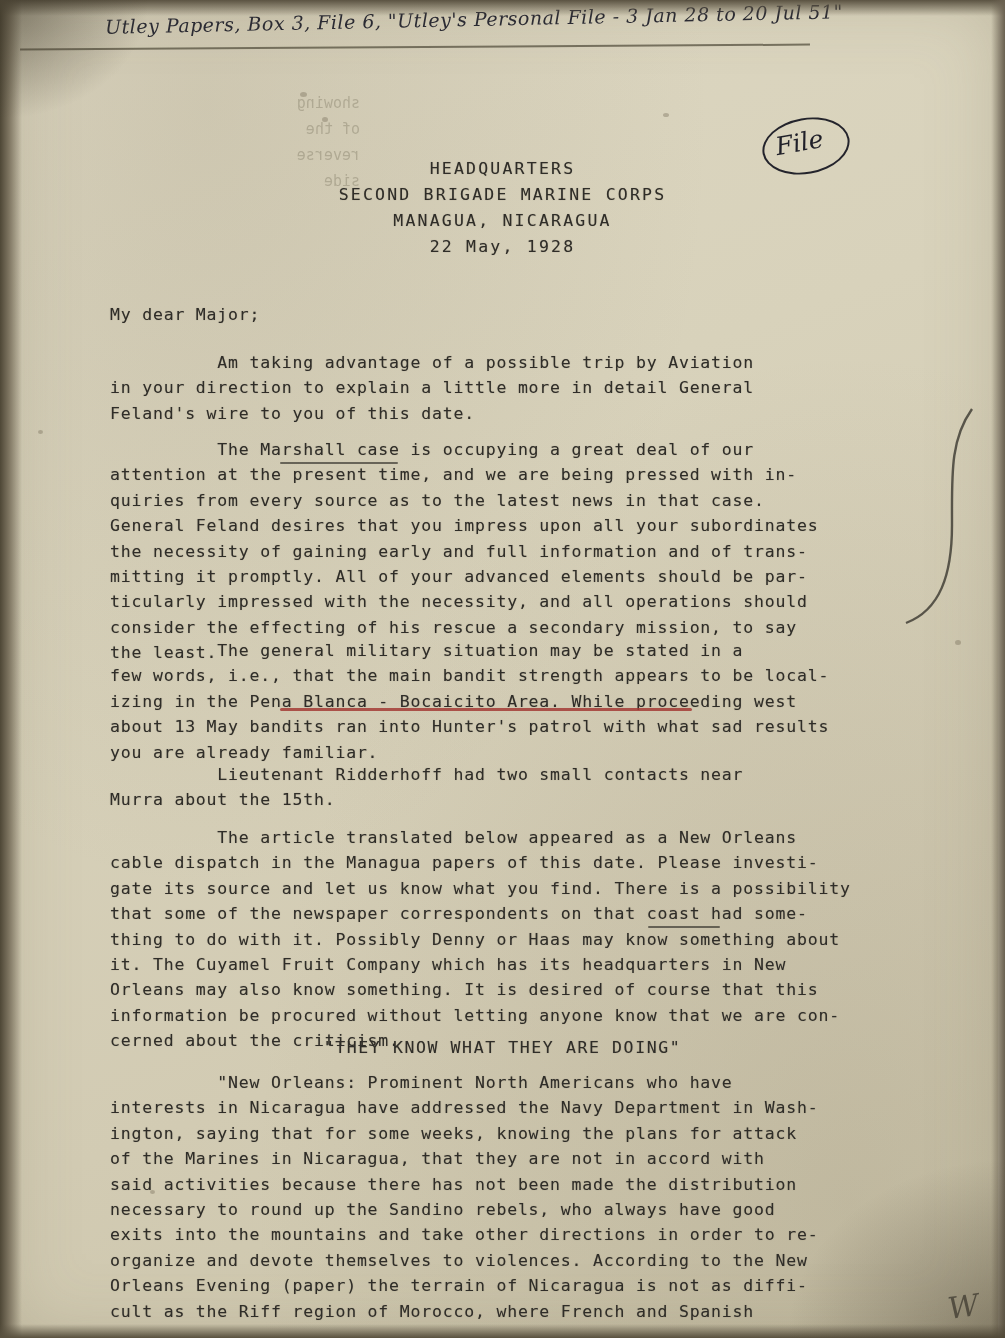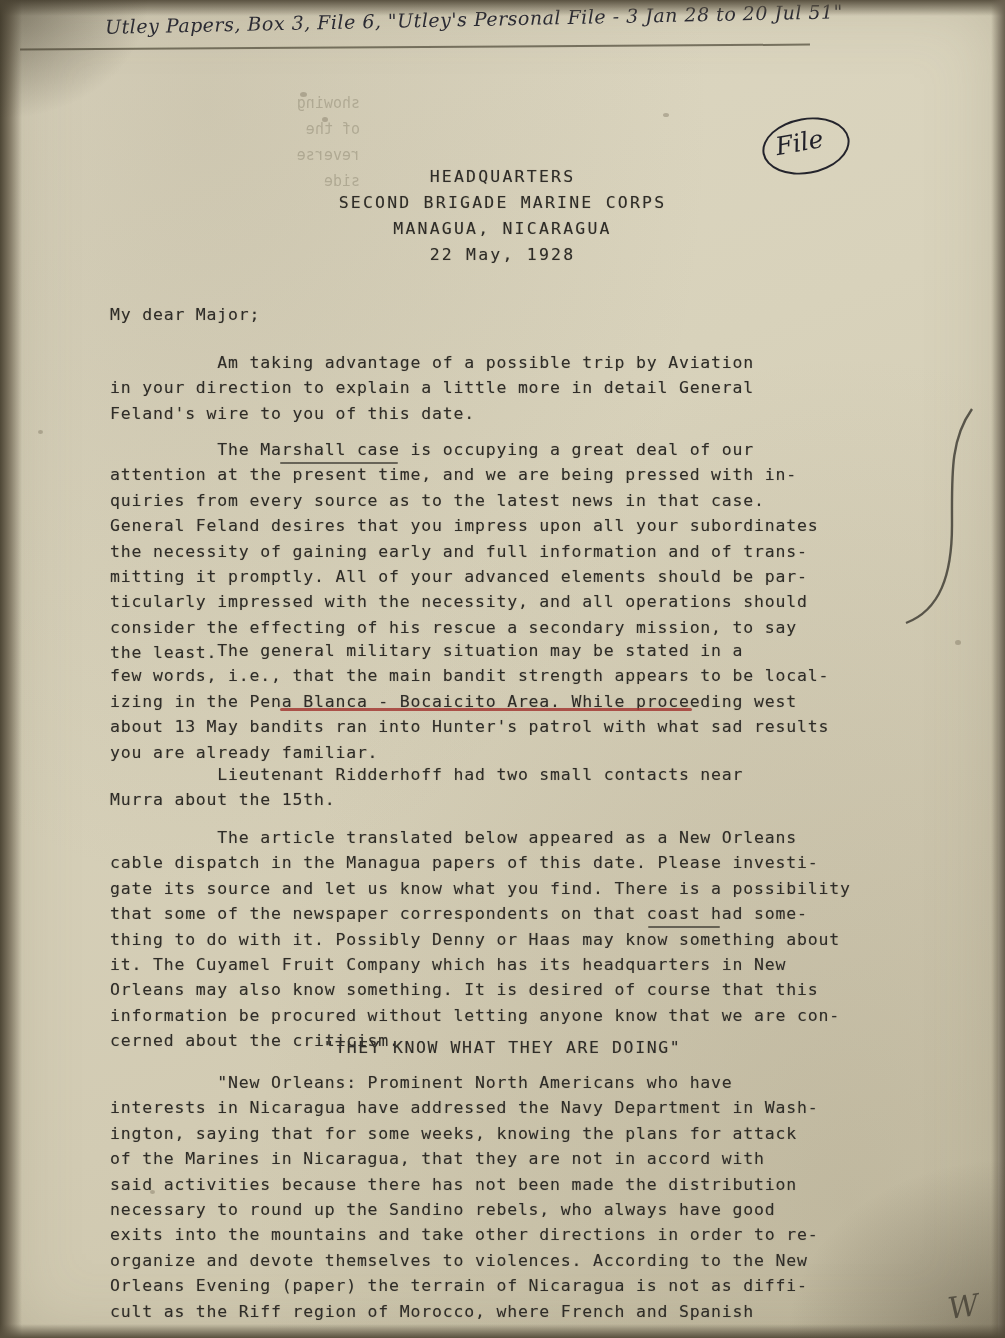--- a/index.html
+++ b/index.html
@@ -106,21 +106,21 @@
     font-family: "DejaVu Sans Mono", monospace;
     color: #2f2d28;
     font-size: 16.5px;
     line-height: 25.4px;
     letter-spacing: 0.8px;
     white-space: pre;
     text-shadow: 0 0 1px rgba(60,55,45,0.35);
   }
   .heading-block {
     left: 0;
-    top: 164px;
+    top: 156px;
     width: 1005px;
     text-align: center;
     letter-spacing: 2.2px;
     font-size: 16.5px;
     line-height: 26px;
   }
   .body-block {
     left: 110px;
     top: 300px;
     width: 900px;

